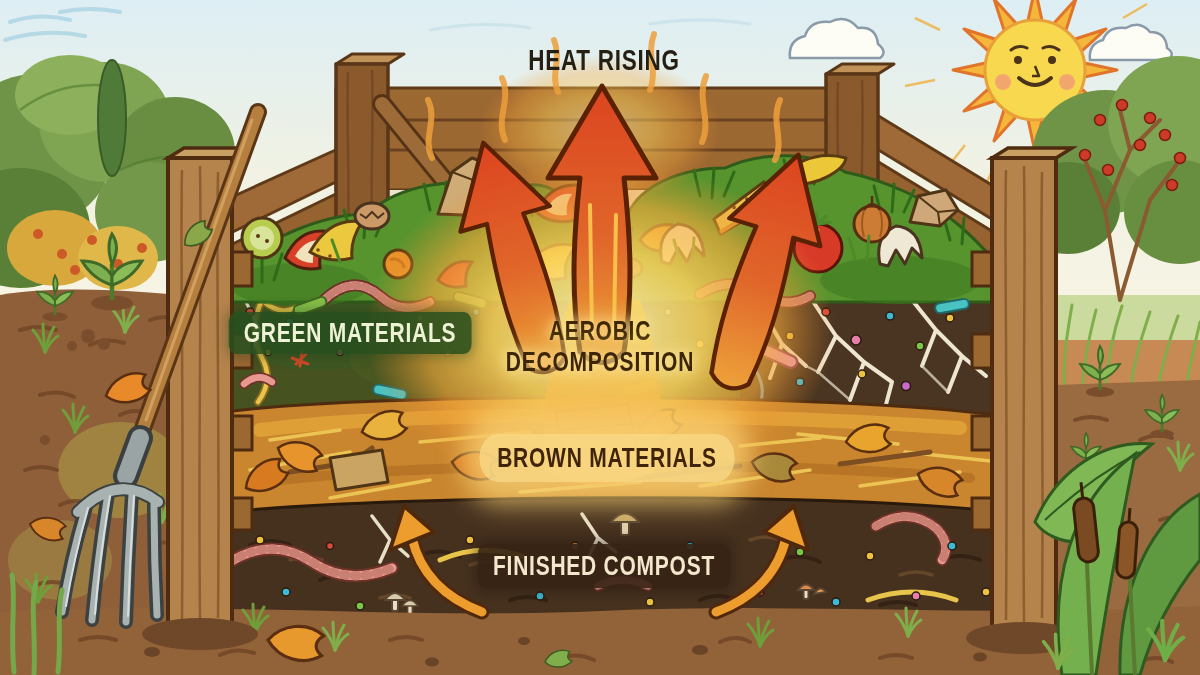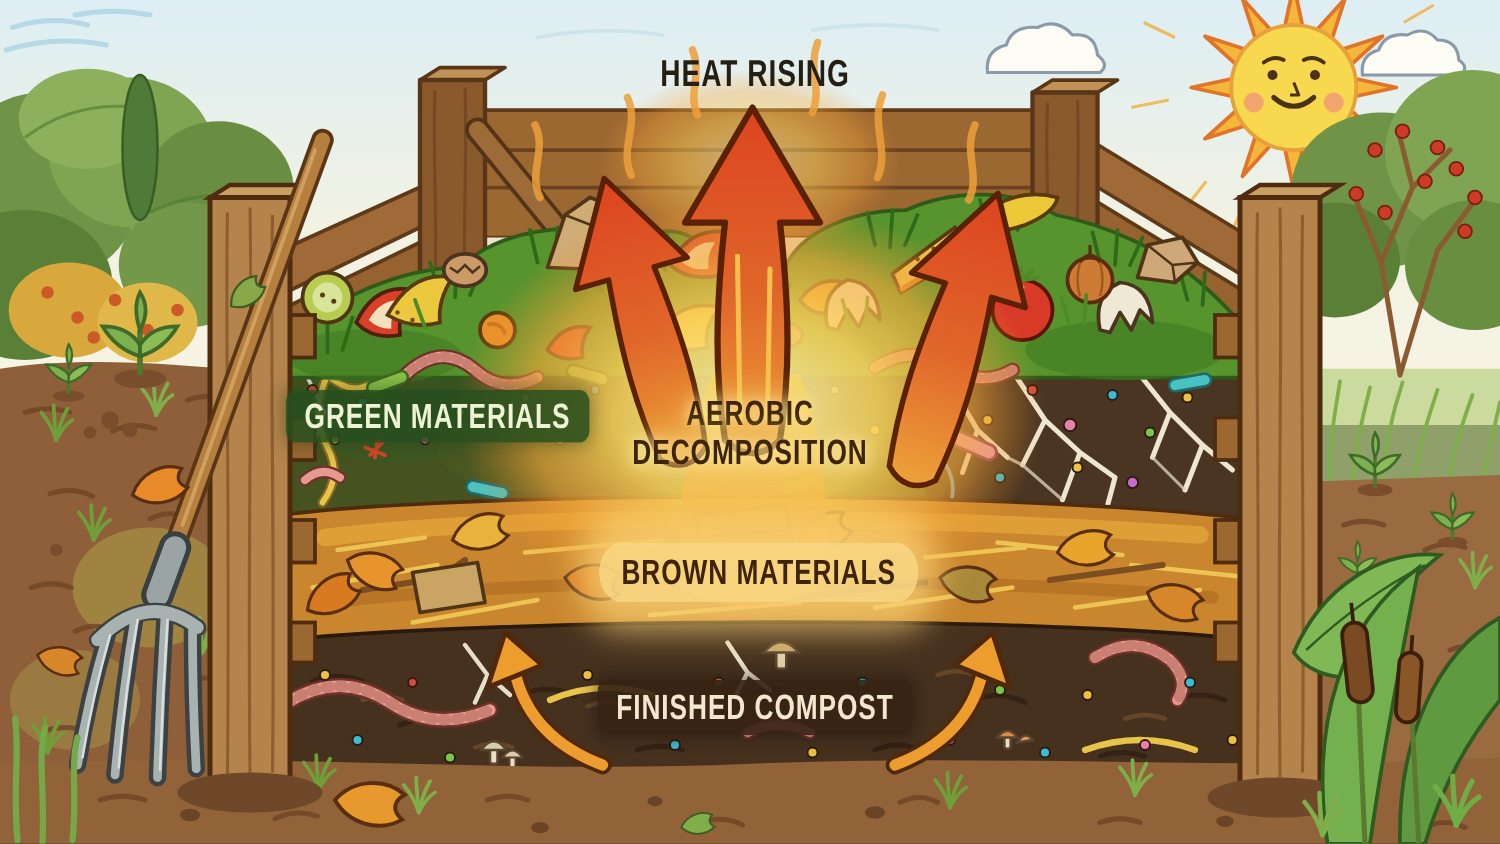--- a/index.html
+++ b/index.html
@@ -1,17 +1,17 @@
 <!DOCTYPE html>
 <html><head>
 <meta charset="utf-8">
 <style>
   html,body{margin:0;padding:0;background:#1c1c1c;}
   .scene{position:relative;width:1200px;height:675px;overflow:hidden;
-         font-family:"Liberation Sans",sans-serif;background:#737373;}
+         font-family:"Liberation Sans",sans-serif;background:#ef4444;}
   .scene svg{position:absolute;left:0;top:0;}
   .chip{position:absolute;transform:translate(-50%,-50%) scaleX(0.75);
         transform-origin:center;font-weight:700;white-space:nowrap;
         letter-spacing:1px;z-index:10;}
   #lbl-heat{left:604px;top:60px;font-size:30px;color:#241f12;}
   #lbl-green{left:350px;top:333px;font-size:28px;color:#eef3d6;
              background:rgba(40,78,30,0.88);padding:5px 20px;border-radius:10px;
              box-shadow:0 0 14px 4px rgba(30,60,24,0.35);}
   #lbl-aerobic{left:600px;top:347px;font-size:28px;color:#3d2507;width:280px;
              white-space:normal;text-align:center;line-height:1.1;

